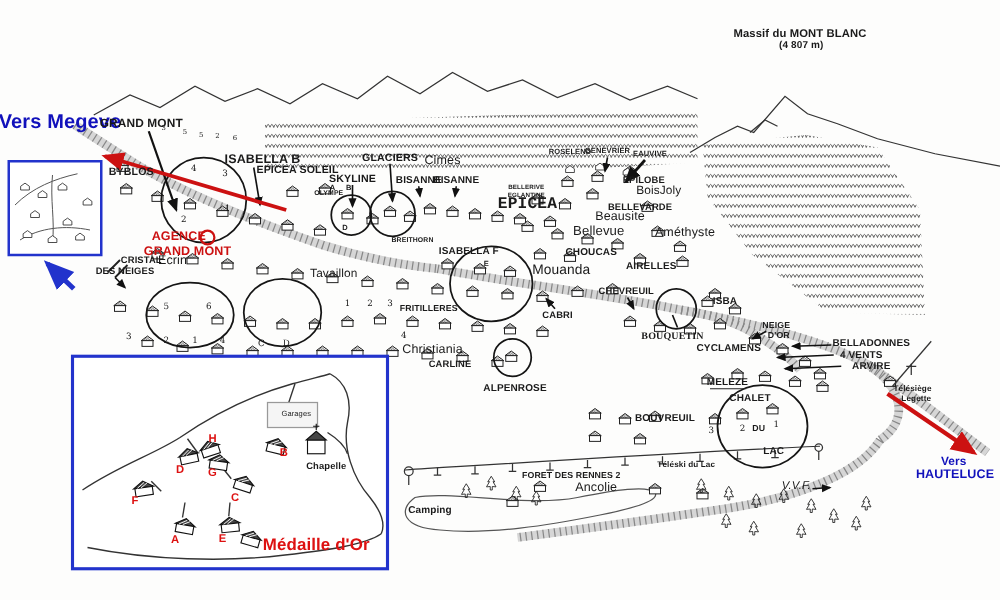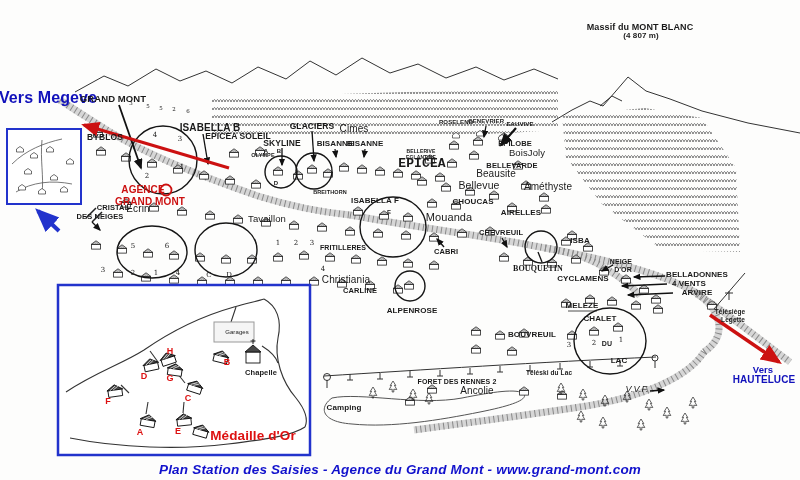--- a/index.html
+++ b/index.html
@@ -422,15 +422,14 @@
       <span class="map-mark" style="left: 170px; top: 351px; font-size: 9px; color: rgb(221, 17, 17); font-weight: 700; font-family: &quot;Liberation Sans&quot;, sans-serif;">H</span>
       <span class="map-mark" style="left: 227px; top: 362px; font-size: 9px; color: rgb(221, 17, 17); font-weight: 700; font-family: &quot;Liberation Sans&quot;, sans-serif;">B</span>
       <span class="map-mark" style="left: 144px; top: 376px; font-size: 9px; color: rgb(221, 17, 17); font-weight: 700; font-family: &quot;Liberation Sans&quot;, sans-serif;">D</span>
       <span class="map-mark" style="left: 170px; top: 378px; font-size: 9px; color: rgb(221, 17, 17); font-weight: 700; font-family: &quot;Liberation Sans&quot;, sans-serif;">G</span>
       <span class="map-mark" style="left: 188px; top: 398px; font-size: 9px; color: rgb(221, 17, 17); font-weight: 700; font-family: &quot;Liberation Sans&quot;, sans-serif;">C</span>
       <span class="map-mark" style="left: 108px; top: 401px; font-size: 9px; color: rgb(221, 17, 17); font-weight: 700; font-family: &quot;Liberation Sans&quot;, sans-serif;">F</span>
       <span class="map-mark" style="left: 140px; top: 432px; font-size: 9px; color: rgb(221, 17, 17); font-weight: 700; font-family: &quot;Liberation Sans&quot;, sans-serif;">A</span>
       <span class="map-mark" style="left: 178px; top: 431px; font-size: 9px; color: rgb(221, 17, 17); font-weight: 700; font-family: &quot;Liberation Sans&quot;, sans-serif;">E</span>
     </div>
 
-<div class="footer">Plan Station des Saisies  -  Agence du Grand Mont  -  www.grand-mont.com</div>
 
 </div>
 
 </body></html>

